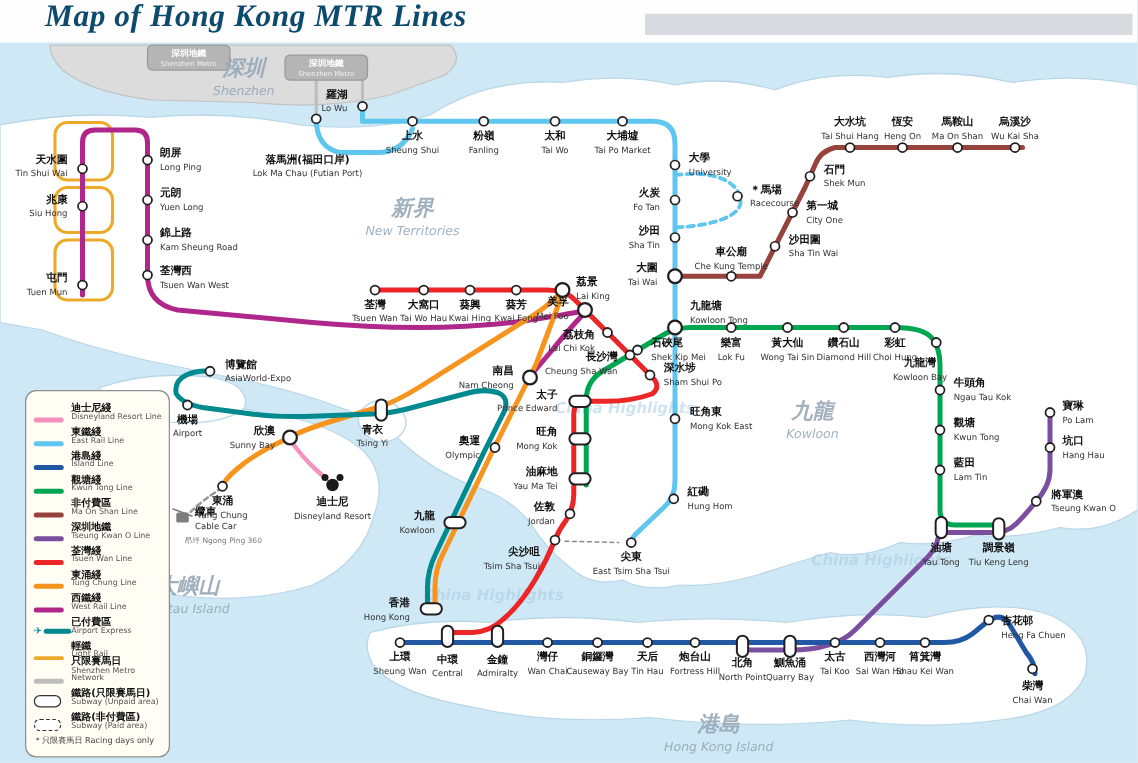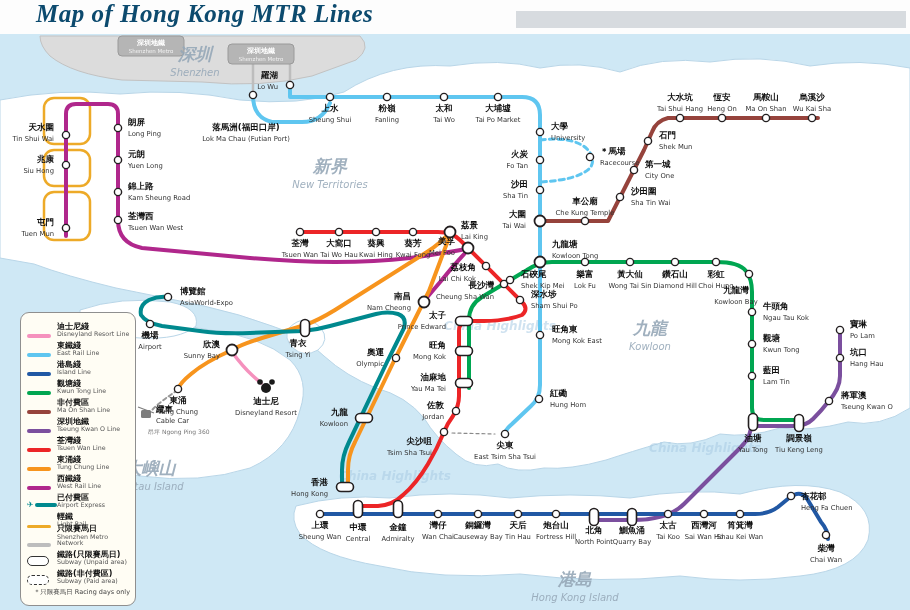--- a/index.html
+++ b/index.html
@@ -20,21 +20,21 @@
   .lg-row{display:flex;align-items:flex-end;height:19px;}
   .lg-swrap{width:30px;flex:0 0 30px;display:flex;align-items:center;}
   .lg-sw{width:24px;height:4px;border-radius:2px;}
   .lg-sw.thin{height:3px;}
   .lg-pill{width:20px;height:8px;border:1.5px solid #333;border-radius:5px;background:#fff;}
   .lg-pill.dash{border-style:dashed;}
   .lg-txt{line-height:1.05;}
   .lg-zh{font-size:8px;font-weight:700;color:#111;}
   .lg-en{font-size:6.3px;color:#555;}
   .lg-plane{font-size:8px;margin-right:1px;}
-  .lg-foot{margin-top:3px;font-size:6.5px;color:#444;text-align:right;}
+  .lg-foot{margin-top:3px;font-size:6.5px;color:#444;}
 </style>
 </head>
 <body>
 
 <div class="stage">
   <svg id="map" width="910" height="610" viewBox="0 0 910 610">
       <rect x="0" y="0" width="910" height="610" fill="#cfe8f5"></rect>
       <g>
         <path d="M0,100 Q60,88 120,94 Q180,88 240,100 Q300,106 344,92 Q390,62 450,66 Q500,58 540,68 Q580,60 620,72 Q660,56 710,62 Q760,54 810,66 Q860,58 910,68 L910,408 Q880,428 848,422 Q810,432 780,428 Q748,438 720,434 Q690,448 664,442 Q630,452 606,460 Q570,470 544,468 Q516,474 498,464 Q474,470 456,454 Q436,438 424,418 Q406,396 376,388 Q346,376 324,356 Q304,336 272,326 Q240,314 204,306 Q156,296 116,288 Q66,276 34,264 L0,258 Z" fill="#ffffff" stroke="#b9d6e8" stroke-width="1"></path>
         <path d="M40,380 Q60,340 110,332 Q160,318 210,330 Q260,336 290,360 Q310,380 300,410 Q290,450 250,468 Q200,484 140,476 Q80,466 52,430 Q36,406 40,380 Z" fill="#ffffff" stroke="#b9d6e8" stroke-width="1"></path>

